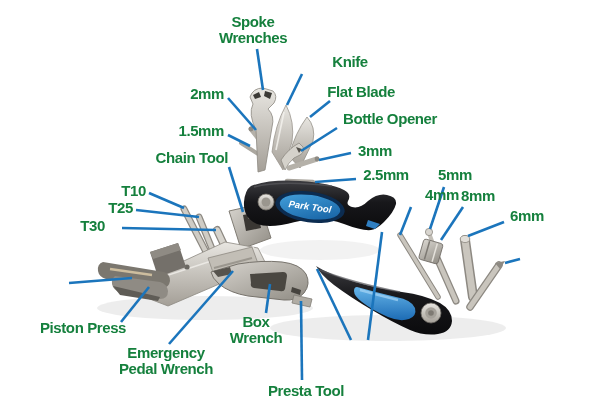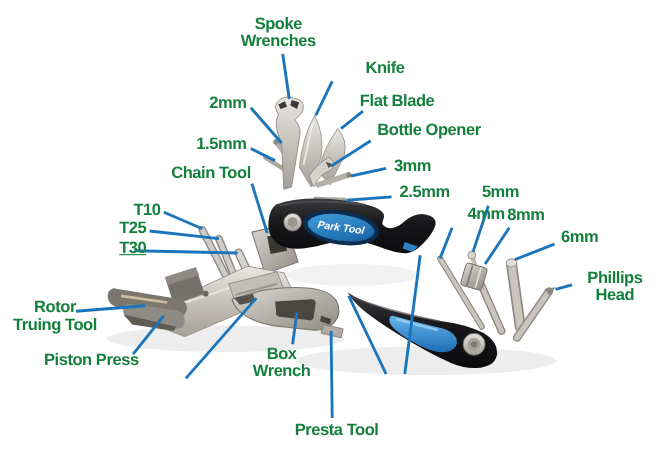--- a/index.html
+++ b/index.html
@@ -223,25 +223,23 @@
   <div class="label al-l" style="left:321px;top:84px;width:80px;">Flat Blade</div>
   <div class="label al-r" style="left:170px;top:123px;width:54px;">1.5mm</div>
   <div class="label al-l" style="left:335px;top:111px;width:110px;">Bottle Opener</div>
   <div class="label al-r" style="left:148px;top:150px;width:80px;">Chain Tool</div>
   <div class="label al-l" style="left:353px;top:143px;width:44px;">3mm</div>
   <div class="label al-l" style="left:359px;top:167px;width:54px;">2.5mm</div>
   <div class="label al-l" style="left:433px;top:167px;width:44px;">5mm</div>
   <div class="label al-l" style="left:403px;top:187px;width:44px;margin-left:17px;">4mm</div>
   <div class="label al-l" style="left:456px;top:188px;width:44px;">8mm</div>
   <div class="label al-l" style="left:505px;top:208px;width:44px;">6mm</div>
-  <div class="label al-c" style="left:522px;top:245px;width:74px;">Phillips
-Head</div>
   <div class="label al-r" style="left:106px;top:183px;width:40px;">T10</div>
   <div class="label al-r" style="left:93px;top:200px;width:40px;">T25</div>
-  <div class="label al-r" style="left:93px;top:218px;width:40px;text-decoration:underline;">T30</div>
-  <div class="label al-c" style="left:6px;top:272px;width:88px;">Rotor
-Truing Tool</div>
+  <div class="label al-r" style="left:65px;top:218px;width:40px;">T30</div>
   <div class="label al-l" style="left:37px;top:320px;width:92px;">Piston Press</div>
+  <div class="label al-c" style="left:104px;top:345px;width:124px;">Emergency
+Pedal Wrench</div>
   <div class="label al-l" style="left:261px;top:383px;width:90px;">Presta Tool</div>
   <div class="label al-c" style="left:220px;top:314px;width:72px;">Box
 Wrench</div>
 
 </div>
 
 </body></html>

